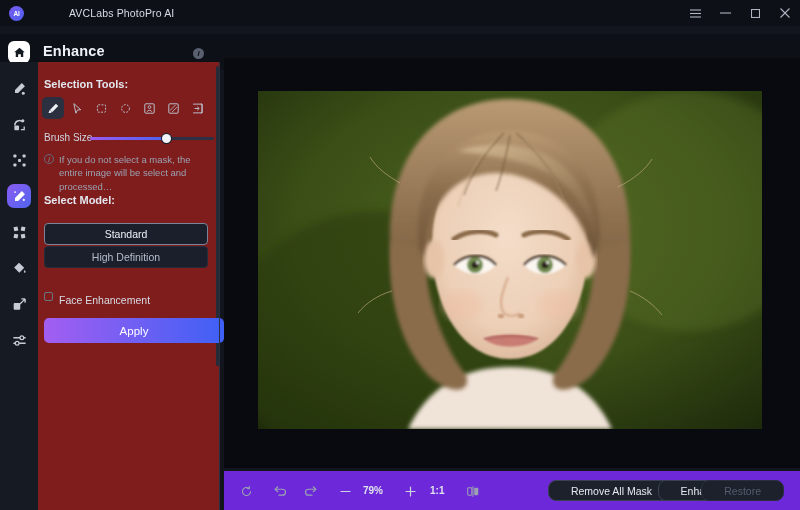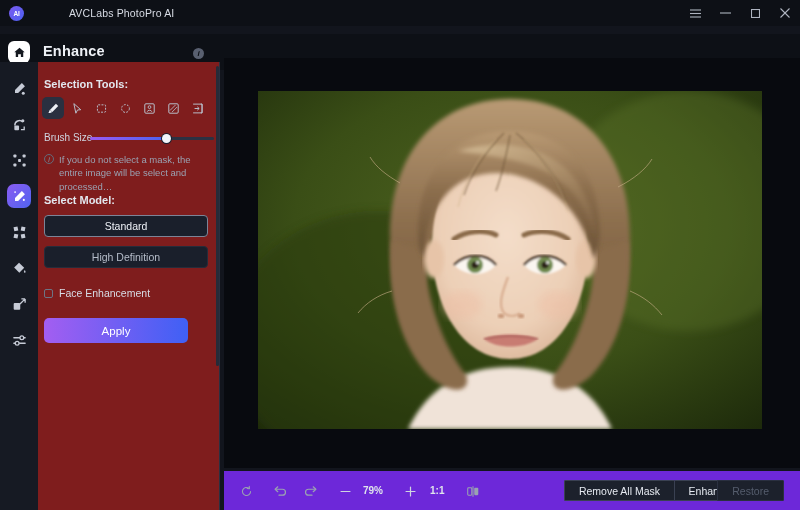--- a/index.html
+++ b/index.html
@@ -102,24 +102,24 @@
 
   .modelbtn {
     position:absolute; left:6px; width:164px; height:22px; border-radius:4px;
     display:flex; align-items:center; justify-content:center; font-size:10.5px;
   }
   .modelbtn.on { border:1px solid #7c8497; background:#1a1f2b; color:#eef1f7; }
   .modelbtn.off { border:1px solid #262c3a; background:#1a1f2b; color:#b6bdca;text-align:center; }
 
   #facerow { position:absolute; left:6px; top:225px; display:flex; align-items:center; gap:6px; }
   #facebox { width:9px;height:9px;border:1px solid #6d7484;border-radius:2px;background:transparent; }
-  #facelabel { font-size:10.5px; color:#d7dce5; }
+  #facelabel { font-size:10.5px; color:#d7dce5;margin-top:7px; }
 
   #applybtn {
-    position:absolute; left:6px; top:256px; width:144px; height:25px; border-radius:5px;
+    position:absolute; left:6px; top:256px; width:180px; height:25px; border-radius:5px;
     background:linear-gradient(90deg,#a35ef1 0%,#3f60f5 100%);
     display:flex; align-items:center; justify-content:center;
     color:#ffffff; font-size:11.5px;
   }
 
   #vdivider { position:absolute; left:219px; top:62px; width:1px; height:448px; background:#2b3040; }
 
   
   #canvasarea {
     position:absolute; left:224px; top:58px; width:576px; height:410px; background:#080a0f;
@@ -129,23 +129,23 @@
     background:#2b3a12; overflow:hidden;
   }
 
   
   #bottombar {
     position:absolute; left:224px; top:471px; width:576px; height:39px; background:#6d28d9;
   }
   .bicon { position:absolute; top:9px; width:22px; height:22px; display:flex;
            align-items:center; justify-content:center; color:#9aa2b1; }
   .btxt { position:absolute; top:14px; font-size:10px; color:#dfe4ec; font-weight:bold; }
-  .bbtn { position:absolute; top:9px; height:21px; border-radius:1px; border:1px solid #3a4152;
+  .bbtn { position:absolute; top:9px; height:21px; border-radius:8px; border:1px solid #3a4152;
           background:#1c212c; display:flex; align-items:center; justify-content:center;
-          font-size:10.5px; color:#e6eaf1; padding:0 14px; }
+          font-size:10.5px; color:#e6eaf1; padding:0 22px; }
   .bbtn.disabled { color:#555d6d; border-color:#2a3040; }
 </style>
 </head>
 <body>
 
 <div id="app">
 
   <div id="titlebar">
     <div id="logo">AI</div>
     <div id="apptitle">AVCLabs PhotoPro AI</div>
@@ -324,21 +324,21 @@
       <div id="sliderknob" style="left: 72.38px;"></div>
     </div>
 
     <div id="notice">
       <div id="noticeicon">i</div>
       <div id="noticetext">If you do not select a mask, the entire image will be select and processed…</div>
     </div>
 
     <div class="sectlabel" style="top:132px">Select Model:</div>
 
-    <div class="modelbtn on" style="top:153px">Standard</div>
+    <div class="modelbtn on" style="top:161px">Standard</div>
     <div class="modelbtn off" style="top:184px">High Definition</div>
 
     <div id="facerow">
       <div id="facebox"></div>
       <div id="facelabel">Face Enhancement</div>
     </div>
 
     <div id="applybtn">Apply</div>
   </div>
 

